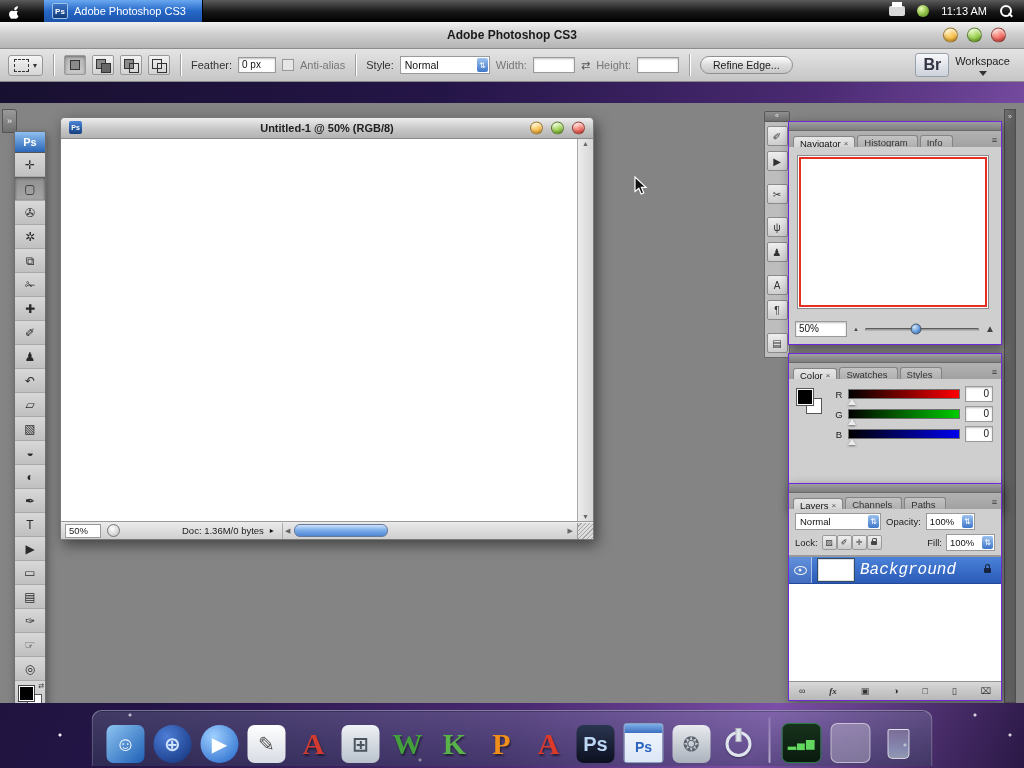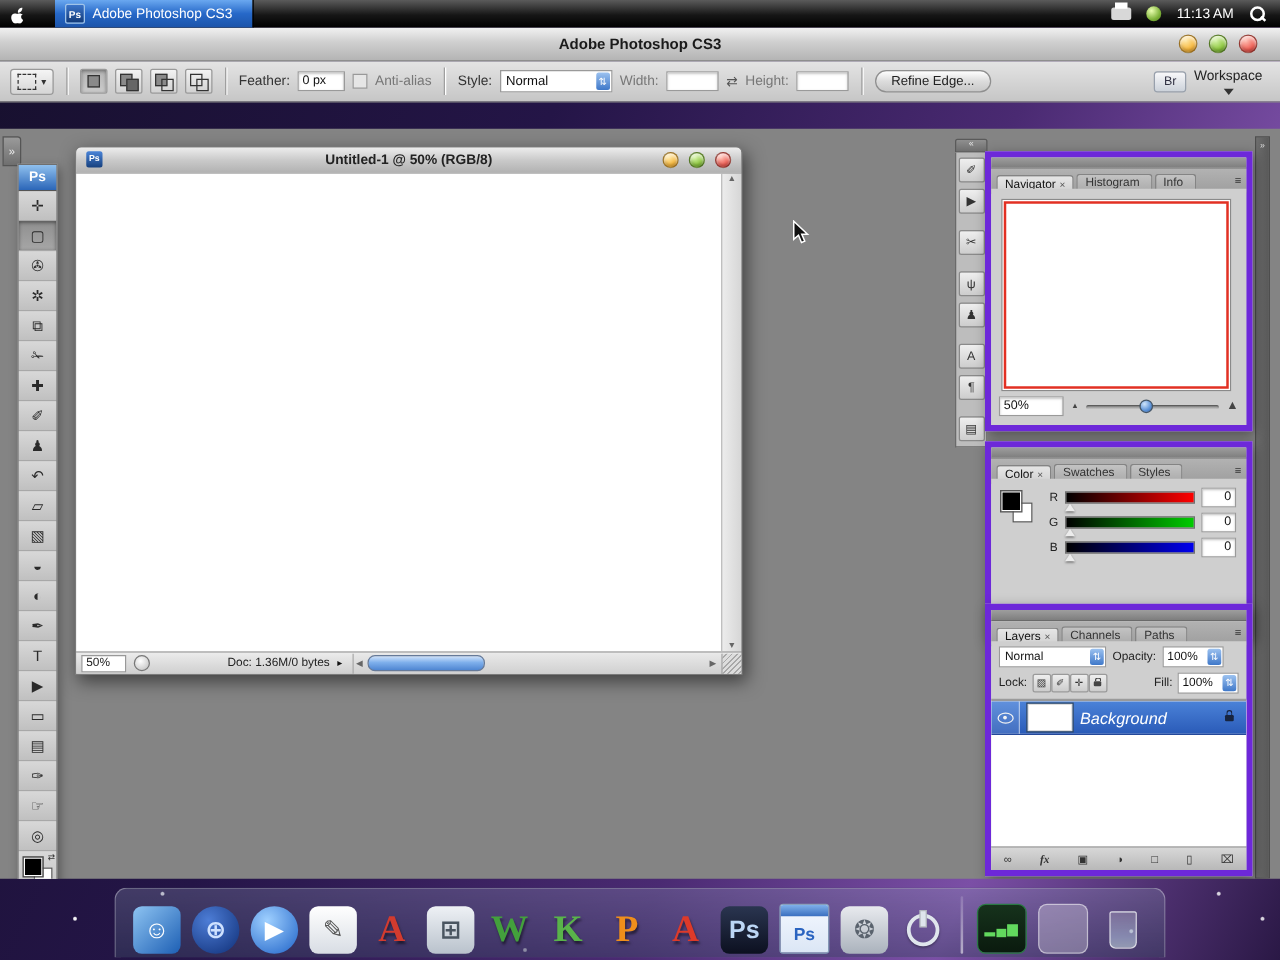--- a/index.html
+++ b/index.html
@@ -72,21 +72,21 @@
   .checkbox{width:10px;height:10px;border:1px solid #999;background:#e6e6e6;display:inline-block;}
   .select{display:inline-flex;align-items:center;background:#fff;border:1px solid #9a9a9a;height:16px;width:84px;
     position:relative;font-size:10.5px;padding-left:4px;color:#111;}
   .stepper{position:absolute;right:1px;top:1px;bottom:1px;width:11px;
     background:linear-gradient(#9cc2f0,#3f78c9);border-radius:2px;color:#fff;font-size:8px;
     display:flex;align-items:center;justify-content:center;}
   .swap{font-size:11px;color:#555;}
   .aquabtn{background:linear-gradient(#ffffff,#dcdcdc 50%,#c8c8c8);border:1px solid #8f8f8f;border-radius:9px;
     padding:2px 12px;font-size:10.5px;color:#222;}
   .flex1{flex:1;}
-  .bridgebtn{font-size:10px;font-weight:normal;color:#334;border:1px solid #98a0ac;border-radius:3px;
+  .bridgebtn{font-size:16px;font-weight:bold;color:#334;border:1px solid #98a0ac;border-radius:3px;
     padding:2px 7px;background:linear-gradient(#f8f8fa,#ccd2da);}
   .wslabel{display:flex;align-items:center;gap:4px;font-size:11px;color:#222;padding-right:6px;flex-direction:column;}
   .ws-caret{width:0;height:0;border-left:4px solid transparent;border-right:4px solid transparent;border-top:5px solid #333;}
   
   .workspace{position:absolute;left:0;top:81px;right:0;bottom:0;background:#848484;overflow:hidden;}
   .edge-tab{position:absolute;left:2px;top:6px;width:13px;height:22px;background:linear-gradient(#9a9a9a,#6f6f6f);
     border:1px solid #555;border-radius:0 3px 3px 0;color:#eee;font-size:9px;display:flex;align-items:center;justify-content:center;}
   
   .toolbox{position:absolute;left:14px;top:28px;width:30px;background:#c2c2c2;border:1px solid #6f6f6f;
     box-shadow:2px 3px 8px rgba(0,0,0,.35);z-index:2;}
@@ -134,21 +134,21 @@
   .strip-btns{background:#bdbdbd;border:1px solid #6a6a6a;border-top:none;padding:4px 2px;display:flex;
     flex-direction:column;gap:5px;align-items:center;}
   .strip-btn{width:19px;height:18px;background:linear-gradient(#efefef,#cdcdcd);border:1px solid #8a8a8a;border-radius:2px;
     display:flex;align-items:center;justify-content:center;font-size:10px;color:#333;}
   .strip-btn:nth-of-type(3),.strip-btn:nth-of-type(4),.strip-btn:nth-of-type(6),.strip-btn:nth-of-type(8){margin-top:8px;}
   
   .paldock{position:absolute;left:788px;top:6px;width:228px;height:594px;z-index:3;}
   .paldock-strip{position:absolute;right:0;top:0;width:12px;height:100%;
     background:linear-gradient(to right,#6e6e6e,#5a5a5a);border:1px solid #4e4e4e;color:#ddd;font-size:7px;
     text-align:center;padding-top:3px;box-sizing:border-box;}
-  .pgroup{position:absolute;left:0;width:214px;background:#e5e5e5;border:5px solid #6d28d9;
+  .pgroup{position:absolute;left:0;width:214px;background:#e5e5e5;border:1px solid #6d28d9;
     box-shadow:2px 3px 10px rgba(0,0,0,.4);box-sizing:border-box;}
   .g-nav{top:12px;height:224px;}
   .g-color{top:244px;height:158px;}
   .g-layers{top:374px;height:218px;}
   .pg-head{height:8px;background:linear-gradient(#9e9e9e,#7e7e7e);border-bottom:1px solid #6a6a6a;}
   .ptabs{height:17px;background:linear-gradient(#b2b2b2,#9e9e9e);display:flex;align-items:flex-end;
     padding:2px 4px 0;position:relative;border-bottom:1px solid #8a8a8a;}
   .ptabs-row{display:flex;align-items:flex-end;}
   .ptab{font-size:9.5px;color:#333;background:linear-gradient(#c3c3c3,#a9a9a9);border:1px solid #848484;border-bottom:none;
     border-radius:3px 3px 0 0;padding:1px 6px 2px;margin-right:2px;display:inline-flex;gap:3px;align-items:center;white-space:nowrap;}
@@ -198,21 +198,21 @@
   .ml-auto{margin-left:auto;}
   .layer-list{flex:1;background:#fff;border-top:1px solid #999;position:relative;overflow:hidden;}
   .layer-row{height:26px;display:flex;align-items:center;background:linear-gradient(#4b82d8,#2a5bb8);
     border-bottom:1px solid #24489a;color:#fff;}
   .eye-cell{width:22px;align-self:stretch;border-right:1px solid rgba(255,255,255,.5);display:flex;
     align-items:center;justify-content:center;background:rgba(255,255,255,.12);}
   .eye{width:11px;height:7px;border:1px solid #f2f2f2;border-radius:50%;position:relative;display:block;}
   .eye::after{content:'';position:absolute;left:50%;top:50%;transform:translate(-50%,-50%);width:3px;height:3px;
     background:#f2f2f2;border-radius:50%;}
   .thumb{width:34px;height:20px;background:#fff;border:1px solid #ddd;outline:1px solid #334b66;margin:0 6px;}
-  .lname{flex:1;font-style:italic;font-size:13px;}
+  .lname{flex:1;font-style:italic;font-size:16px;font-family:Liberation Mono, monospace;}
   .padlock-sm{width:7px;height:5px;background:#17243f;position:relative;border-radius:1px;margin-right:10px;display:block;}
   .padlock-sm::before{content:'';position:absolute;top:-4px;left:1px;width:3px;height:3px;border:1px solid #17243f;
     border-bottom:none;border-radius:3px 3px 0 0;}
   .layers-foot{height:18px;background:linear-gradient(#d8d8d8,#b8b8b8);border-top:1px solid #949494;display:flex;
     align-items:center;justify-content:space-between;padding:0 10px;}
   .lf-icon{font-size:9px;color:#333;}
   .lf-icon.fx{font-style:italic;font-weight:bold;font-family:"Liberation Serif","DejaVu Serif",serif;}
   
   .macdock{position:absolute;left:50%;transform:translateX(-50%);bottom:2px;height:56px;padding:5px 14px 3px;
     background:linear-gradient(rgba(140,150,180,.30),rgba(60,70,100,.45));border:1px solid rgba(255,255,255,.35);

